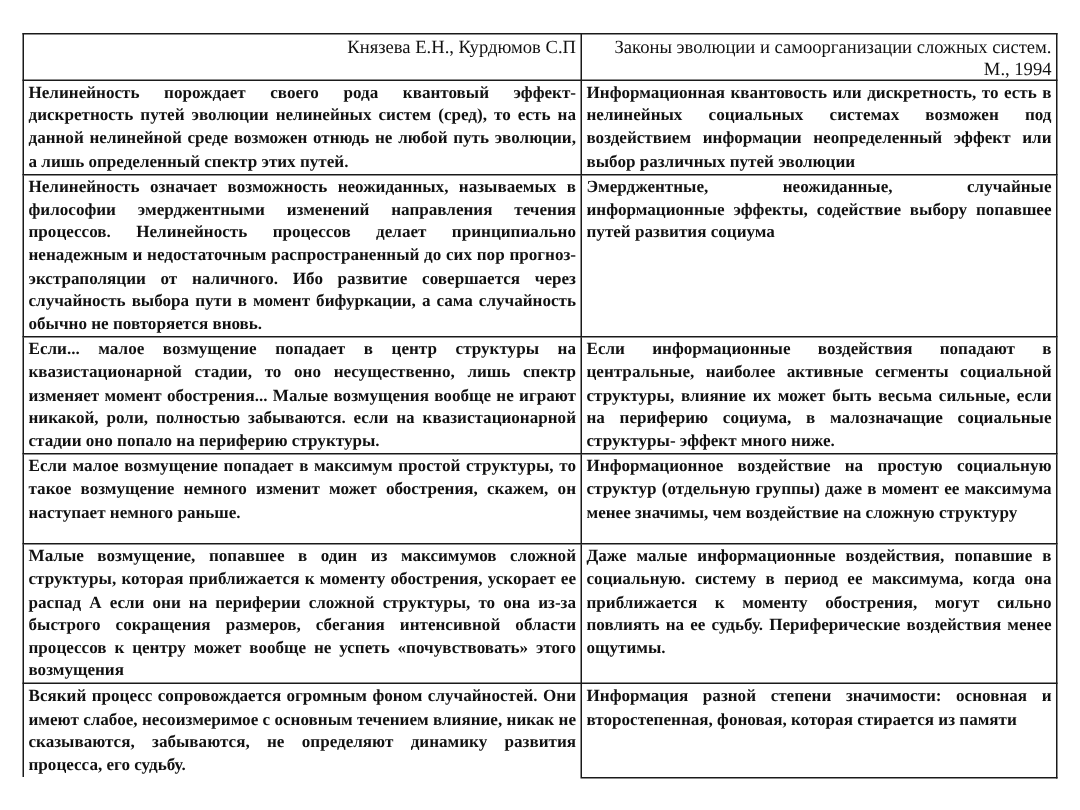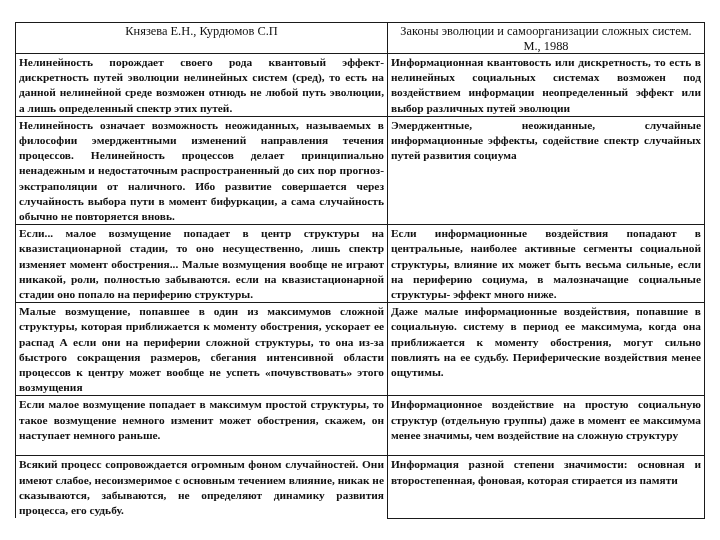--- a/index.html
+++ b/index.html
@@ -30,53 +30,53 @@
       font-size: 11.4px;
       line-height: 15.2px;
       text-align: justify;
       font-weight: bold;
       overflow: hidden;
     }
     .doc-table td.header {
       font-weight: normal;
       font-size: 12.4px;
       line-height: 14.5px;
-      text-align: center;
+      text-align: right;
     }
     .doc-table td.left { width: 365px; }
     .doc-table td.right { width: 310px; }
     .doc-table td.noclip-bottom { border-bottom: none; }
   </style>
 </head>
 <body>
 
 <table class="doc-table">
   <tbody>
       <tr style="height:31px;">
     <td class="left header">Князева Е.Н., Курдюмов С.П</td>
-    <td class="right header">Законы эволюции и самоорганизации сложных систем. М., 1988</td>
+    <td class="right header">Законы эволюции и самоорганизации сложных систем. М., 1994</td>
   </tr>
   <tr style="height:57px;">
     <td class="left">Нелинейность порождает своего рода квантовый эффект- дискретность путей эволюции нелинейных систем (сред), то есть на данной нелинейной среде возможен отнюдь не любой путь эволюции, а лишь определенный спектр этих путей.</td>
     <td class="right">Информационная квантовость или дискретность, то есть в нелинейных социальных системах возможен под воздействием информации неопределенный эффект или выбор различных путей эволюции</td>
   </tr>
   <tr style="height:105px;margin-left:16px;">
     <td class="left">Нелинейность означает возможность неожиданных, называемых в философии эмерджентными изменений направления течения процессов. Нелинейность процессов делает принципиально ненадежным и недостаточным распространенный до сих пор прогноз- экстраполяции от наличного. Ибо развитие совершается через случайность выбора пути в момент бифуркации, а сама случайность обычно не повторяется вновь.</td>
-    <td class="right">Эмерджентные, неожиданные, случайные информационные эффекты, содействие спектр случайных путей развития социума</td>
+    <td class="right">Эмерджентные, неожиданные, случайные информационные эффекты, содействие выбору попавшее путей развития социума</td>
   </tr>
   <tr style="height:77px;">
     <td class="left">Если... малое возмущение попадает в центр структуры на квазистационарной стадии, то оно несущественно, лишь спектр изменяет момент обострения... Малые возмущения вообще не играют никакой, роли, полностью забываются. если на квазистационарной стадии оно попало на периферию структуры.</td>
     <td class="right">Если информационные воздействия попадают в центральные, наиболее активные сегменты социальной структуры, влияние их может быть весьма сильные, если на периферию социума, в малозначащие социальные структуры- эффект много ниже.</td>
   </tr>
+  <tr style="height:60px;">
+    <td class="left">Если малое возмущение попадает в максимум простой структуры, то такое возмущение немного изменит может обострения, скажем, он наступает немного раньше.</td>
+    <td class="right">Информационное воздействие на простую социальную структур (отдельную группы) даже в момент ее максимума менее значимы, чем воздействие на сложную структуру</td>
+  </tr>
   <tr style="height:89px;">
     <td class="left">Малые возмущение, попавшее в один из максимумов сложной структуры, которая приближается к моменту обострения, ускорает ее распад А если они на периферии сложной структуры, то она из-за быстрого сокращения размеров, сбегания интенсивной области процессов к центру может вообще не успеть «почувствовать» этого возмущения</td>
     <td class="right">Даже малые информационные воздействия, попавшие в социальную. систему в период ее максимума, когда она приближается к моменту обострения, могут сильно повлиять на ее судьбу. Периферические воздействия менее ощутимы.</td>
-  </tr>
-  <tr style="height:60px;">
-    <td class="left">Если малое возмущение попадает в максимум простой структуры, то такое возмущение немного изменит может обострения, скажем, он наступает немного раньше.</td>
-    <td class="right">Информационное воздействие на простую социальную структур (отдельную группы) даже в момент ее максимума менее значимы, чем воздействие на сложную структуру</td>
   </tr>
   <tr style="height:62px;">
     <td class="left noclip-bottom">Всякий процесс сопровождается огромным фоном случайностей. Они имеют слабое, несоизмеримое с основным течением влияние, никак не сказываются, забываются, не определяют динамику развития процесса, его судьбу.</td>
     <td class="right">Информация разной степени значимости: основная и второстепенная, фоновая, которая стирается из памяти</td>
   </tr>
 </tbody>
   </table>
 
 </body></html>

